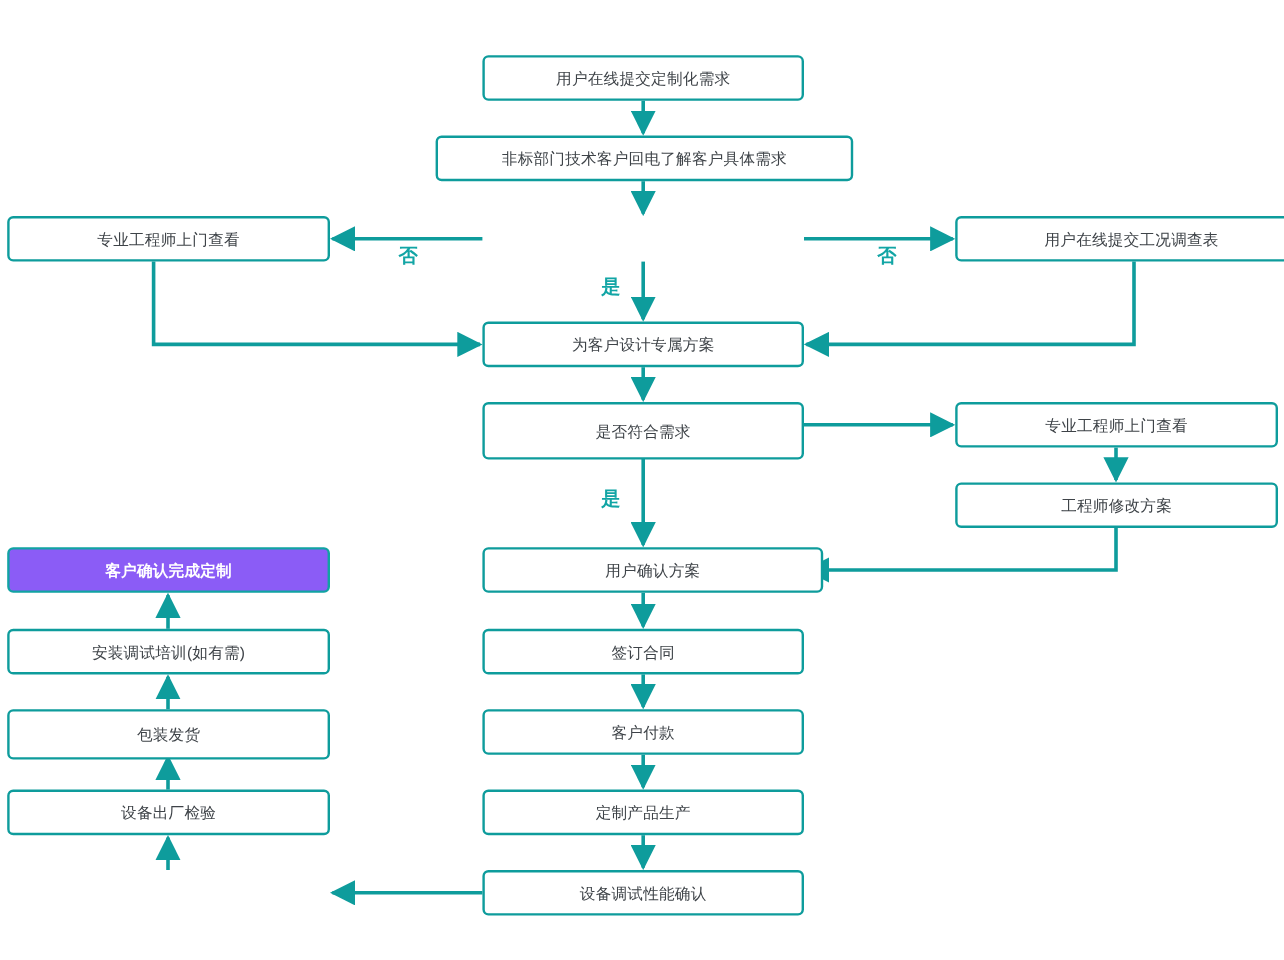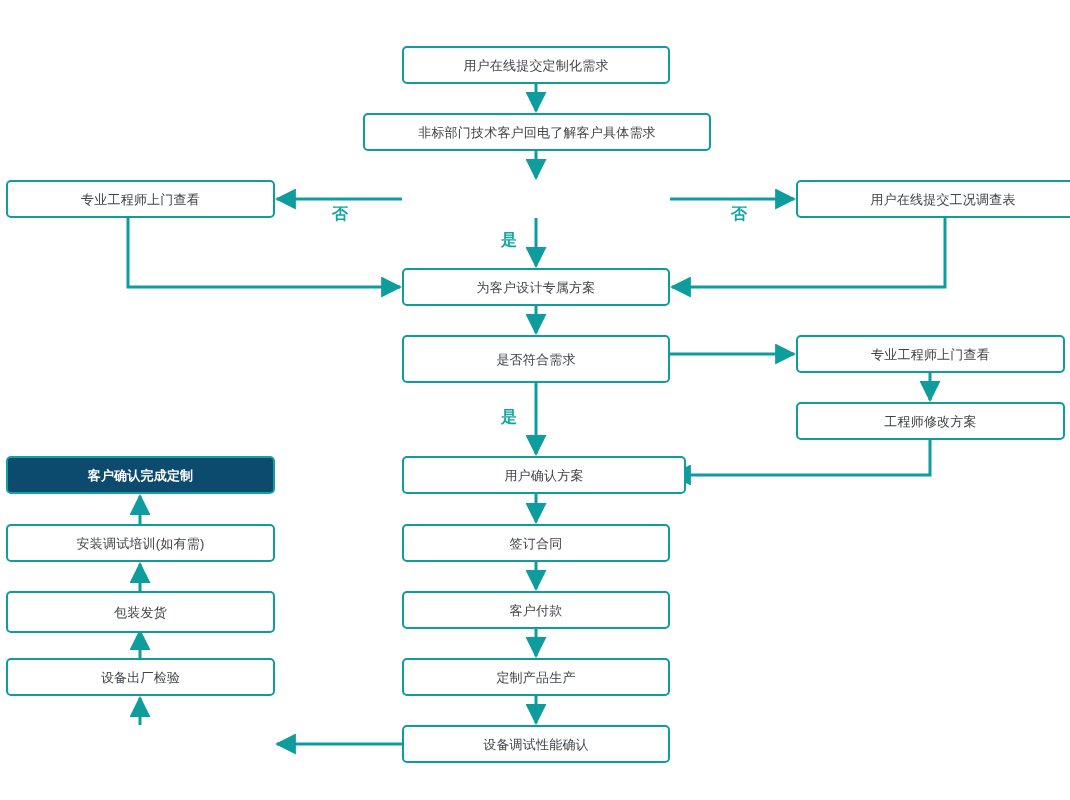--- a/index.html
+++ b/index.html
@@ -33,21 +33,21 @@
     color: #3e4348;
     font-size: 13px;
     line-height: 1;
     display: flex;
     align-items: center;
     justify-content: center;
     white-space: nowrap;
     letter-spacing: 0.2px;
   }
   .node.filled {
-    background: #0c4a6e;
+    background: #8b5cf6;
     border-color: #11a3a3;
     color: #ffffff;
     font-weight: bold;
   }
   .edge-label {
     position: absolute;
     color: #12a5a5;
     font-size: 16px;
     font-weight: bold;
     line-height: 1;

